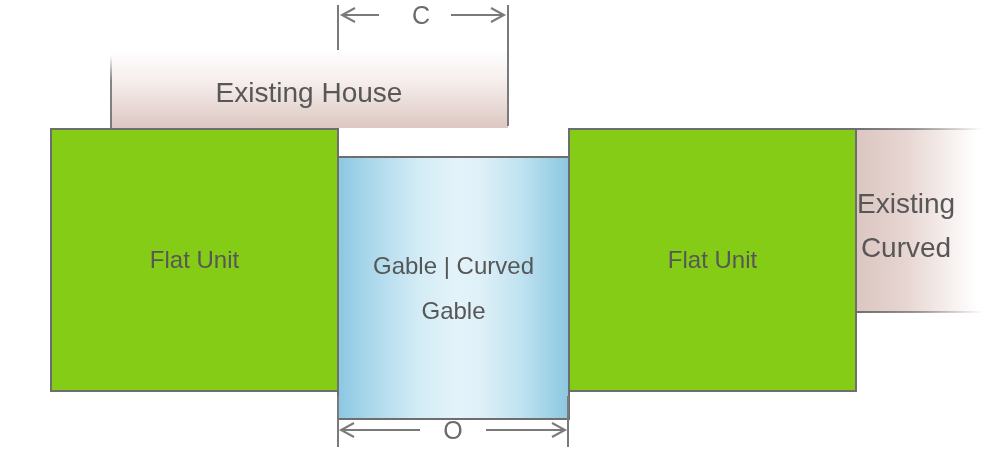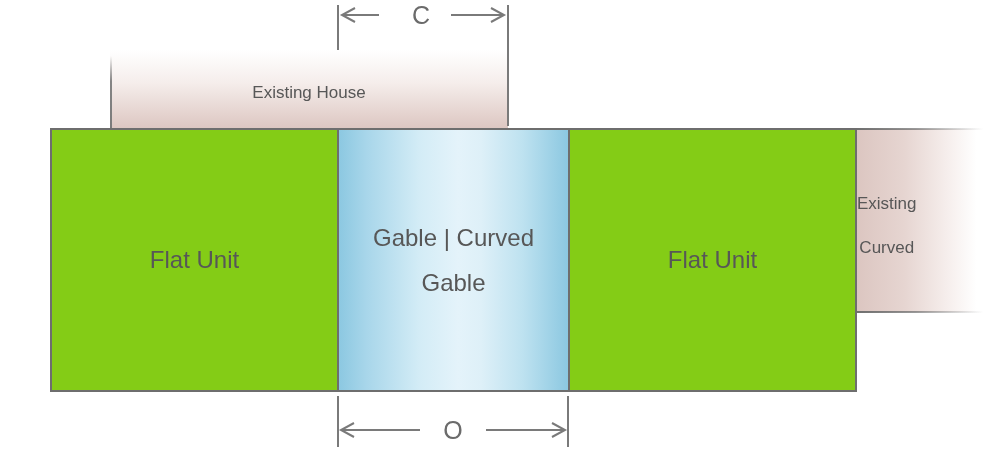--- a/index.html
+++ b/index.html
@@ -53,28 +53,29 @@
     text-align: center;
   }
   .unit-left  { left: 50px;  width: 289px; }
   .unit-right { left: 568px; width: 289px; }
   .unit-center {
     left: 337px; width: 233px;
     flex-direction: column;
     background: linear-gradient(90deg,
       #8cc8e1 0%, #a8d6ea 12%, #d3ecf6 35%, #e4f3fa 52%,
       #def0f8 62%, #bee2f0 80%, #8cc8e1 100%);
+    margin-top: 28px;
   }
 
   
   .label-text {
     color: #575757; font-size: 24px; line-height: 30px;
   }
   .two-line { line-height: 45px; }
-  .house-label { color: #575757; font-size: 17px; }
+  .house-label { color: #575757; font-size: 28px; }
   .house-right .house-label { line-height: 44px; text-align: center; }
 
   .dim-label {
     position: absolute; color: #6b6b6b; font-size: 25px;
     width: 46px; text-align: center; line-height: 26px;
   }
   .dim-c { left: 398px; top: 2px; }
   .dim-o { left: 430px; top: 417px; }
 
   .overlay {

